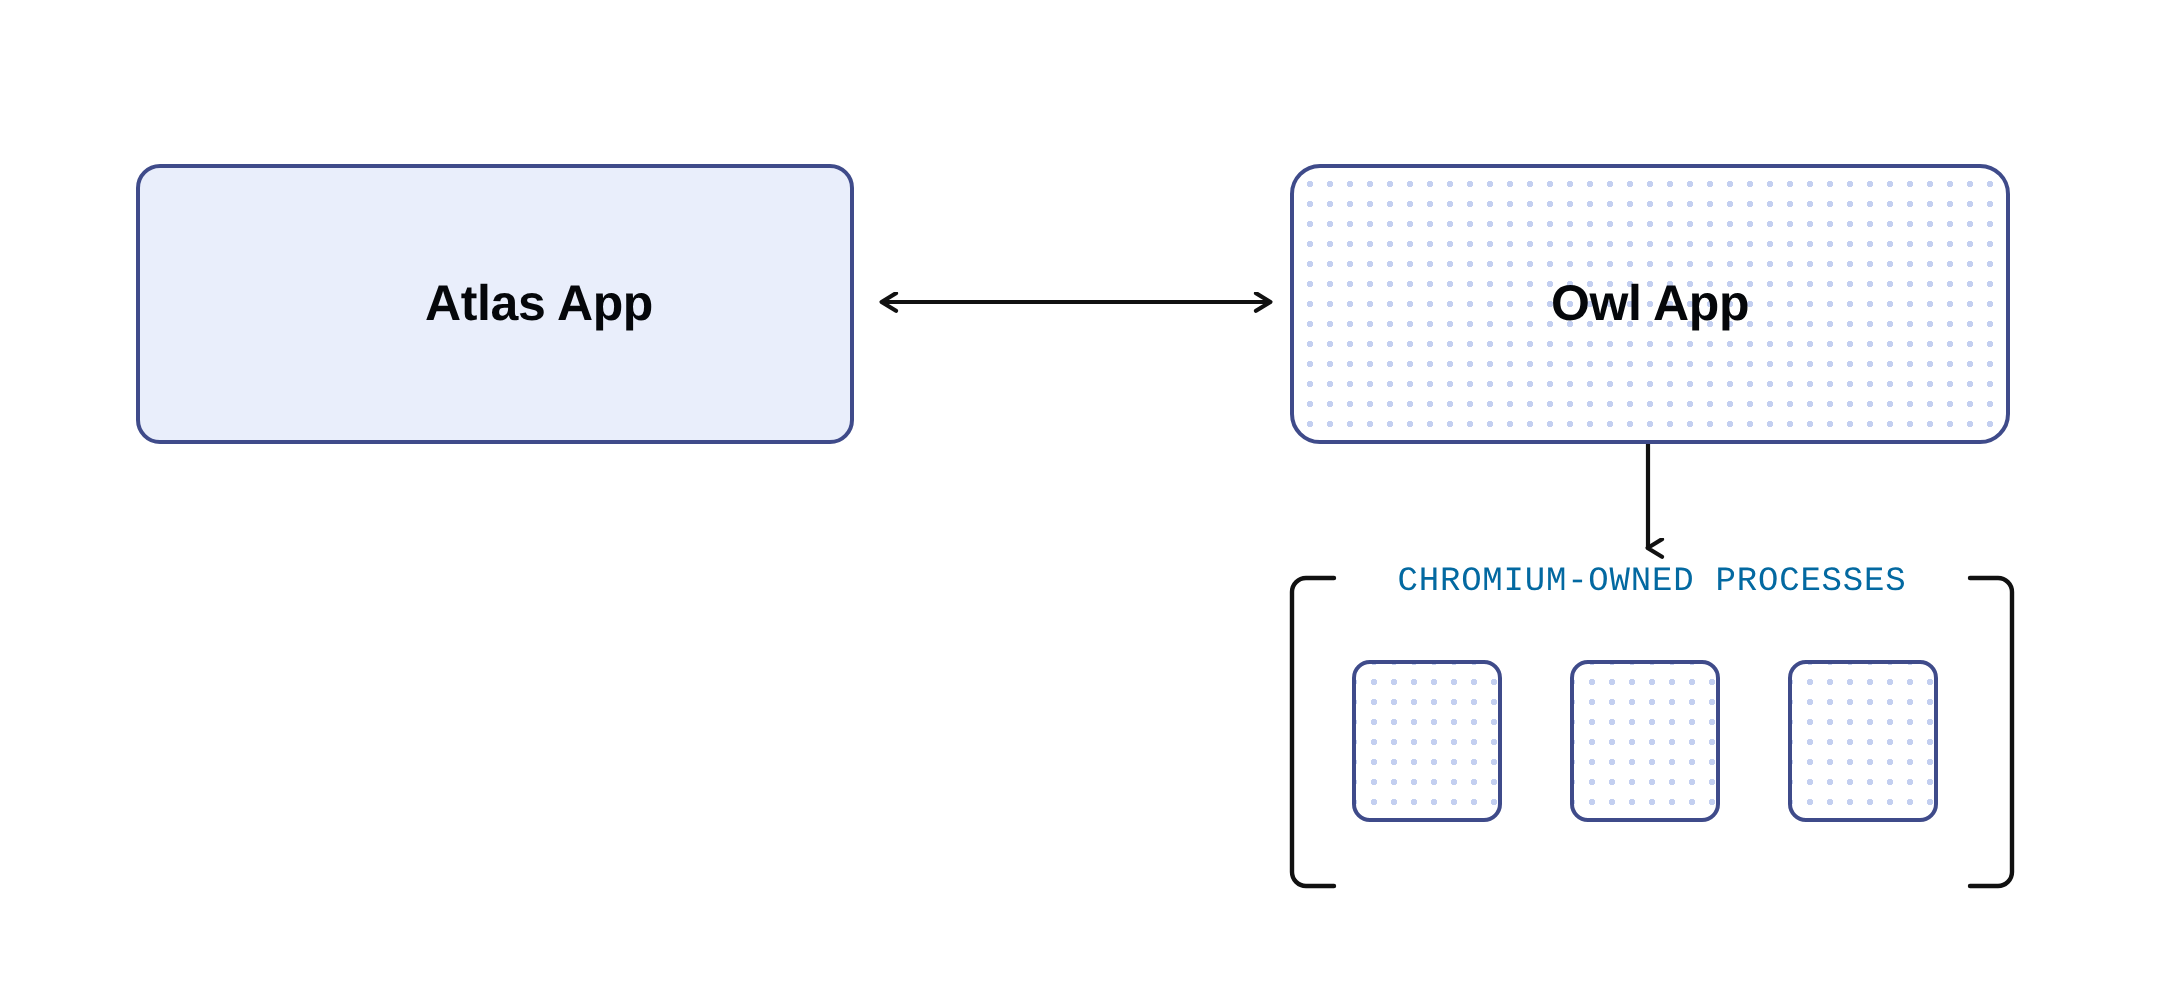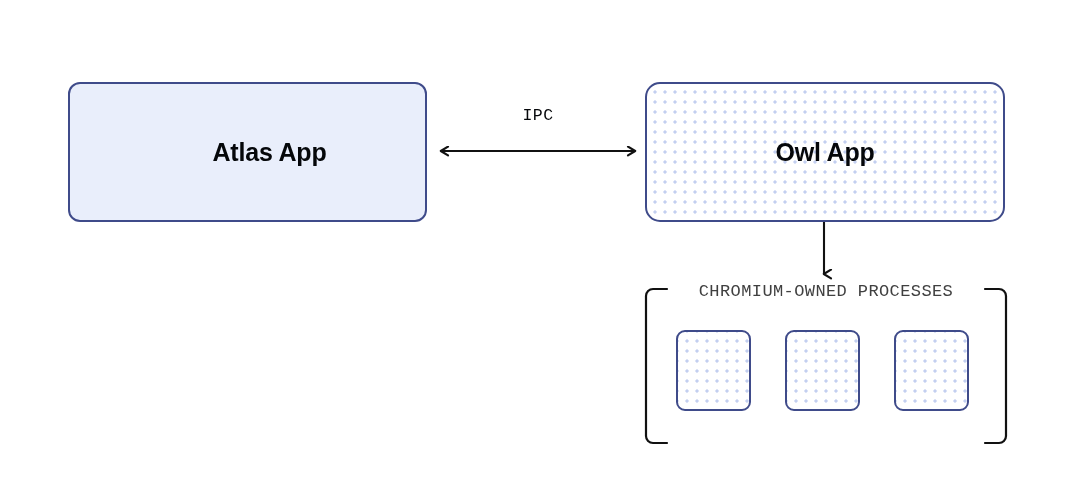--- a/index.html
+++ b/index.html
@@ -113,21 +113,21 @@
   }
   #bracket-label {
     position: absolute;
     left: 0;
     top: 0;
     width: 372px;
     text-align: center;
     font-family: "Liberation Mono", monospace;
     font-size: 17px;
     letter-spacing: 0.4px;
-    color: #404040;
+    color: #0369a1;
     line-height: 1;
   }
 
   
   #process-row {
     position: absolute;
     left: 676px;
     top: 330px;
     width: 293px;
     height: 81px;
@@ -155,21 +155,20 @@
 
   <div id="atlas-box" class="app-box">
     <span class="app-box-label">Atlas App</span>
   </div>
 
   <div id="owl-box" class="app-box">
     <span class="app-box-label">Owl App</span>
   </div>
 
   <div id="ipc-group">
-    <div id="ipc-label">IPC</div>
     <svg id="ipc-arrow-svg" width="216" height="34" viewBox="0 0 216 34">
       <defs>
         <marker id="arrow-open-right" markerWidth="11" markerHeight="11" refX="9.2" refY="5" orient="auto" markerUnits="userSpaceOnUse">
           <path d="M 2.2,0.6 L 9.4,5 L 2.2,9.4" fill="none" stroke="#111111" stroke-width="2.1" stroke-linecap="round" stroke-linejoin="round"></path>
         </marker>
         <marker id="arrow-open-left" markerWidth="11" markerHeight="11" refX="1.8" refY="5" orient="auto" markerUnits="userSpaceOnUse">
           <path d="M 8.8,0.6 L 1.6,5 L 8.8,9.4" fill="none" stroke="#111111" stroke-width="2.1" stroke-linecap="round" stroke-linejoin="round"></path>
         </marker>
       </defs>
       <line x1="11" y1="17" x2="205" y2="17" stroke="#111111" stroke-width="2.1" marker-start="url(#arrow-open-left)" marker-end="url(#arrow-open-right)"></line>

